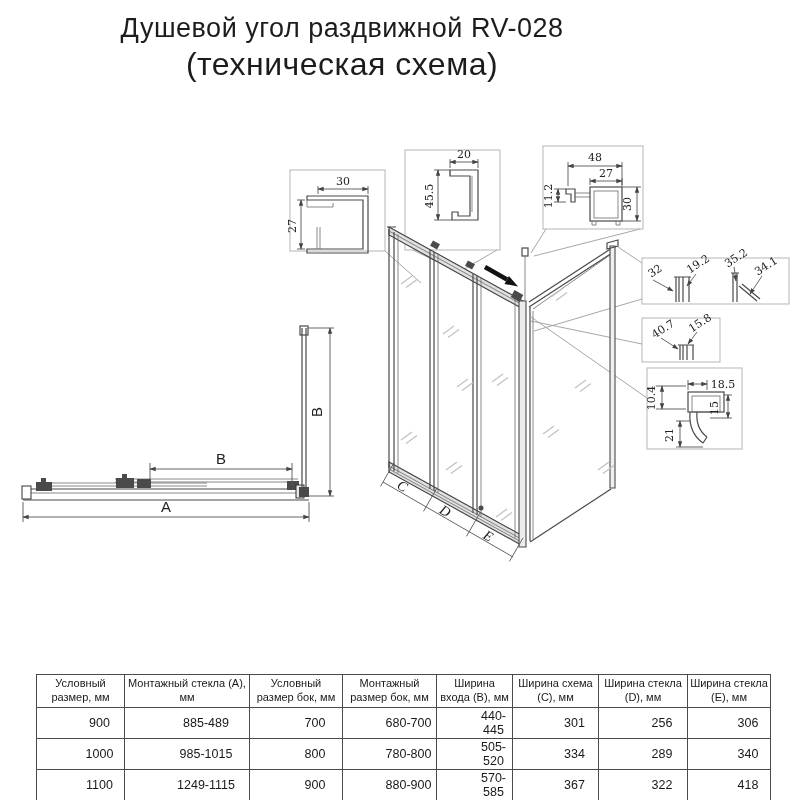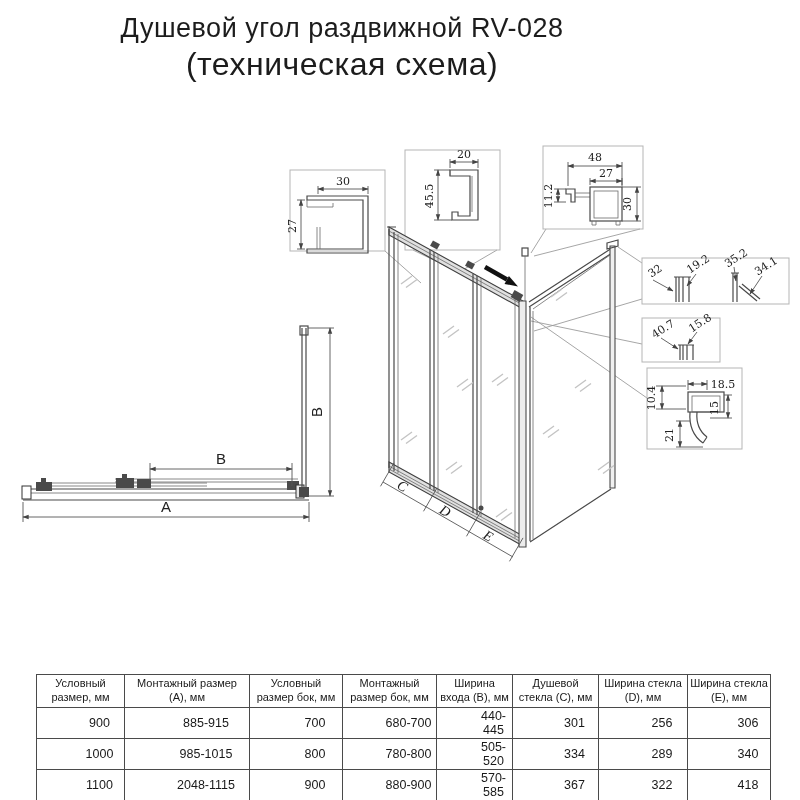--- a/index.html
+++ b/index.html
@@ -236,53 +236,53 @@
       <col style="width:93px">
       <col style="width:94px">
     <col style="width:76px">
       <col style="width:86px">
       <col style="width:89px">
       <col style="width:83px">
   </colgroup>
   <thead>
     <tr>
       <th>Условный размер, мм</th>
-      <th>Монтажный размер (А), мм</th>
+      <th>Монтажный стекла (А), мм</th>
       <th>Условный размер бок, мм</th>
       <th>Монтажный размер бок, мм</th>
       <th>Ширина входа (B), мм</th>
-      <th>Душевой стекла (C), мм</th>
+      <th>Ширина схема (C), мм</th>
       <th>Ширина стекла (D), мм</th>
       <th>Ширина стекла (E), мм</th>
     </tr>
   </thead>
   <tbody>
     <tr>
       <td>900</td>
-      <td>885-915</td>
+      <td>885-489</td>
       <td>700</td>
       <td>680-700</td>
       <td>440-445</td>
       <td>301</td>
       <td>256</td>
       <td>306</td>
     </tr>
     <tr>
       <td>1000</td>
       <td>985-1015</td>
       <td>800</td>
       <td>780-800</td>
       <td>505-520</td>
       <td>334</td>
       <td>289</td>
       <td>340</td>
     </tr>
     <tr>
       <td>1100</td>
-      <td>2048-1115</td>
+      <td>1249-1115</td>
       <td>900</td>
       <td>880-900</td>
       <td>570-585</td>
       <td>367</td>
       <td>322</td>
       <td>418</td>
     </tr>
   </tbody>
 </table>
 

